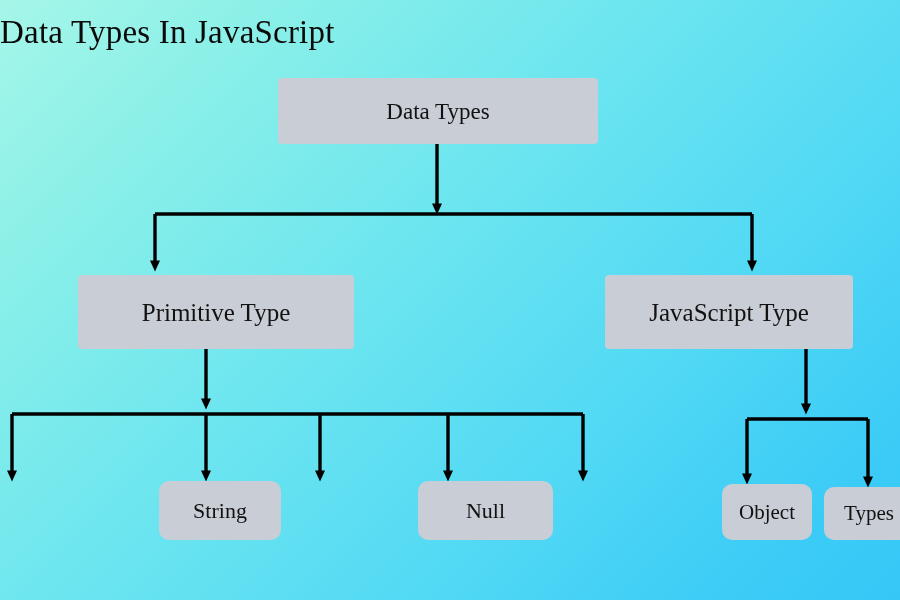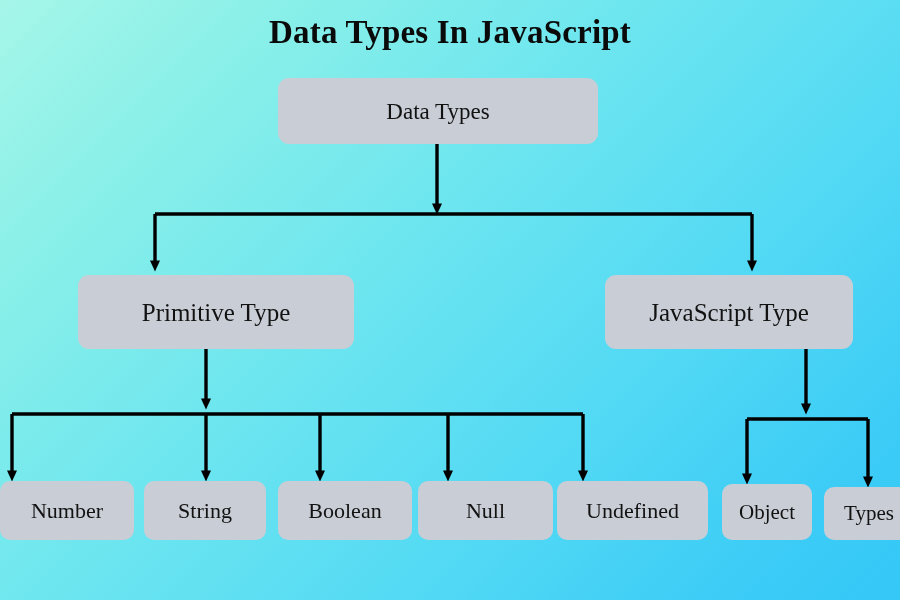--- a/index.html
+++ b/index.html
@@ -26,49 +26,49 @@
     top: 0;
     width: 900px;
     height: 600px;
     pointer-events: none;
   }
   .page-title {
     position: absolute;
     left: 0;
     top: 14px;
     width: 900px;
-    text-align: center;
+    text-align: left;
     font-size: 33px;
-    font-weight: bold;
+    font-weight: normal;
     color: #0a0a0a;
     letter-spacing: 0.2px;
     white-space: nowrap;
   }
   .node {
     position: absolute;
     background: #c9cdd5;
-    border-radius: 11px;
+    border-radius: 4px;
     display: flex;
     align-items: center;
     justify-content: center;
     color: #121212;
     box-sizing: border-box;
     z-index: 2;
   }
   .node span {
     display: block;
     white-space: nowrap;
     line-height: 1;
   }
   .node-root   { left: 278px; top: 78px;  width: 320px; height: 66px; font-size: 23px; }
   .node-l1a    { left: 78px;  top: 275px; width: 276px; height: 74px; font-size: 25px; }
   .node-l1b    { left: 605px; top: 275px; width: 248px; height: 74px; font-size: 25px; }
   .node-leaf   { top: 481px; height: 59px; font-size: 22px; border-radius: 10px; }
   .leaf-number    { left: 0px;   width: 134px; }
-  .leaf-string    { left: 144px; width: 122px; }
+  .leaf-string    { left: 159px; width: 122px; }
   .leaf-boolean   { left: 278px; width: 134px; }
   .leaf-null      { left: 418px; width: 135px; justify-content: center; }
   .leaf-undefined { left: 557px; width: 151px; }
   .leaf-object    { left: 722px; width: 90px;  font-size: 21px; top: 484px; height: 56px;}
   .leaf-array     { left: 824px; width: 90px;  font-size: 21px; top: 487px; height: 53px;}
 </style>
 </head>
 <body>
 
 <div id="canvas">
@@ -109,34 +109,25 @@
   </div>
 
   <div class="node node-l1a">
     <span>Primitive Type</span>
   </div>
 
   <div class="node node-l1b">
     <span>JavaScript Type</span>
   </div>
 
-  <div class="node node-leaf leaf-number">
-    <span>Number</span>
-  </div>
   <div class="node node-leaf leaf-string">
     <span>String</span>
   </div>
-  <div class="node node-leaf leaf-boolean">
-    <span>Boolean</span>
-  </div>
   <div class="node node-leaf leaf-null">
     <span>Null</span>
-  </div>
-  <div class="node node-leaf leaf-undefined">
-    <span>Undefined</span>
   </div>
 
   <div class="node node-leaf leaf-object">
     <span>Object</span>
   </div>
   <div class="node node-leaf leaf-array">
     <span>Types</span>
   </div>
 
 </div>

